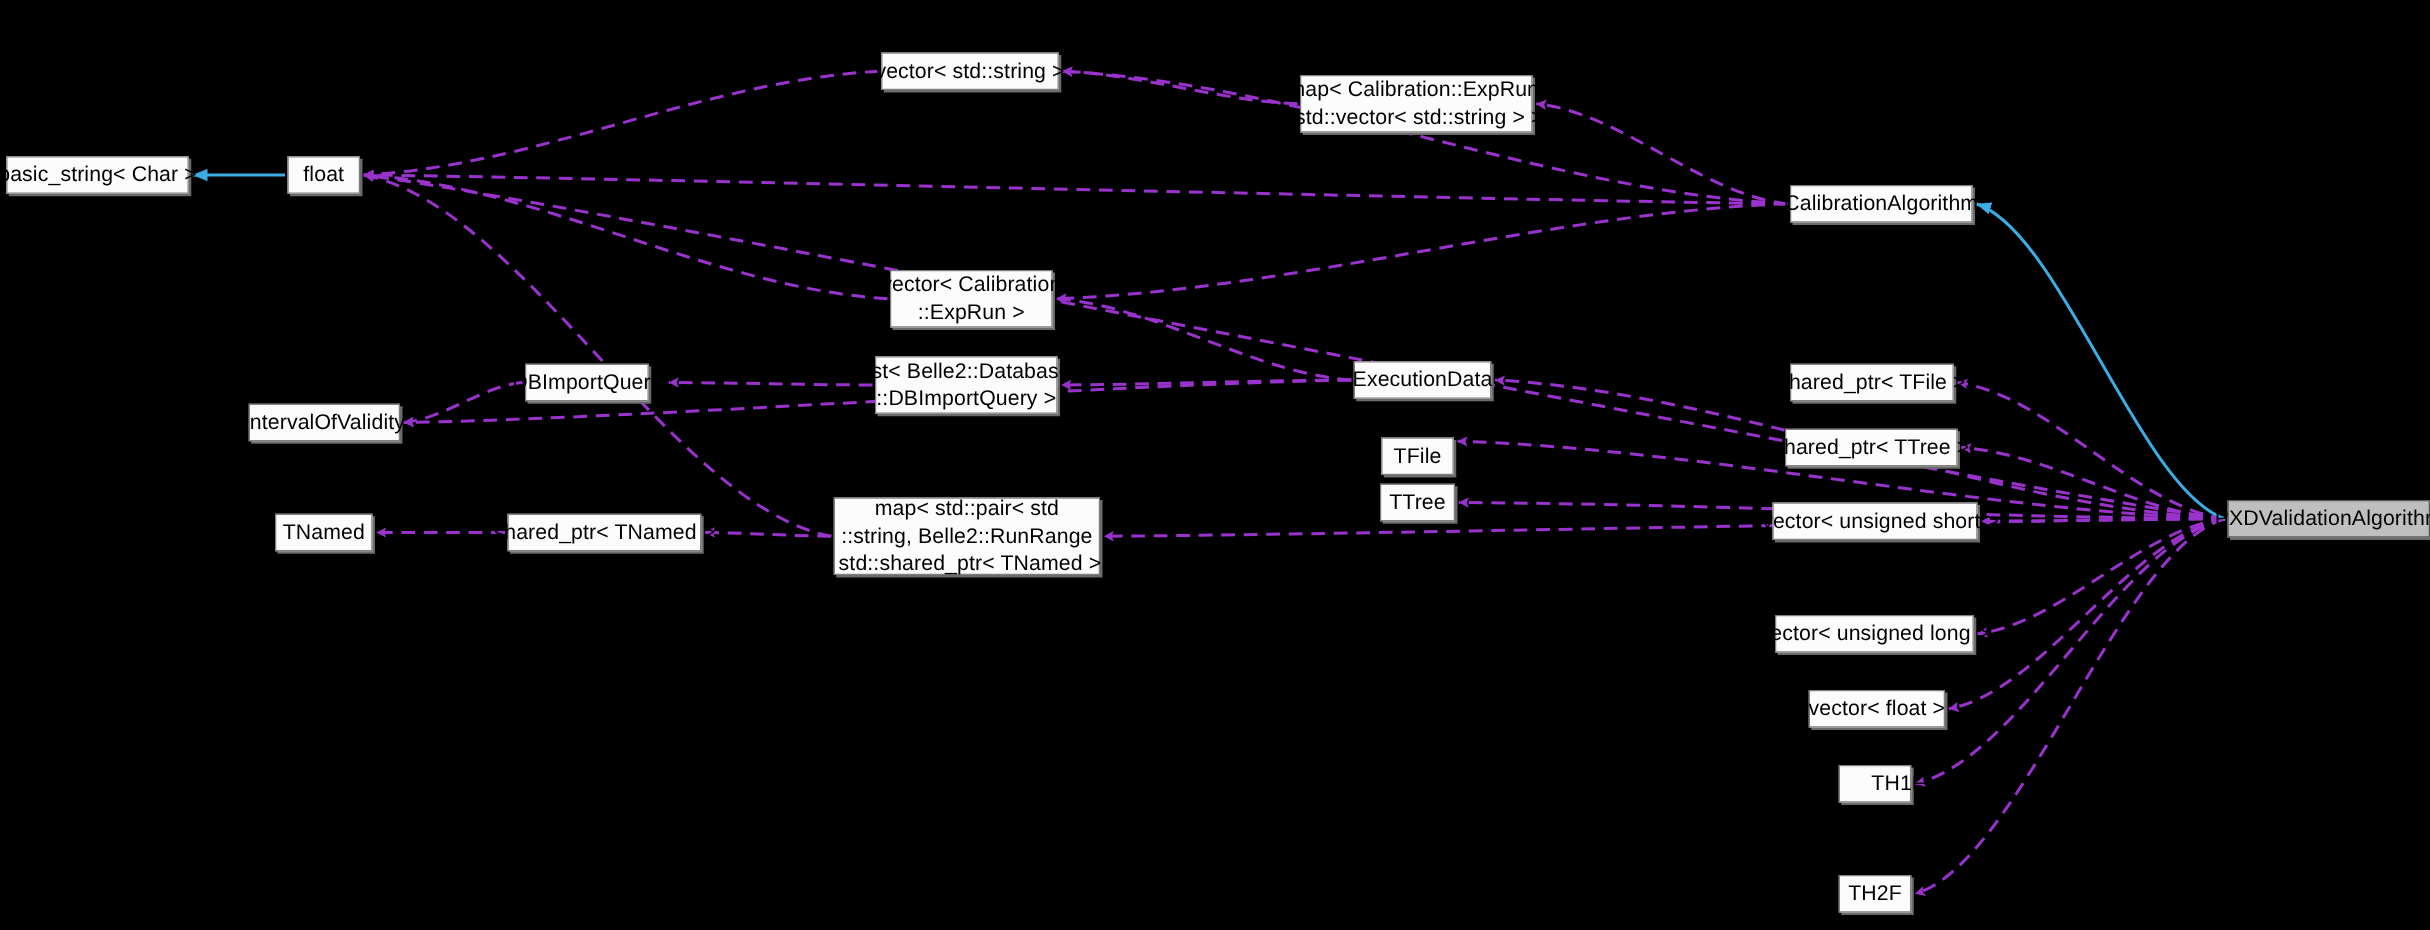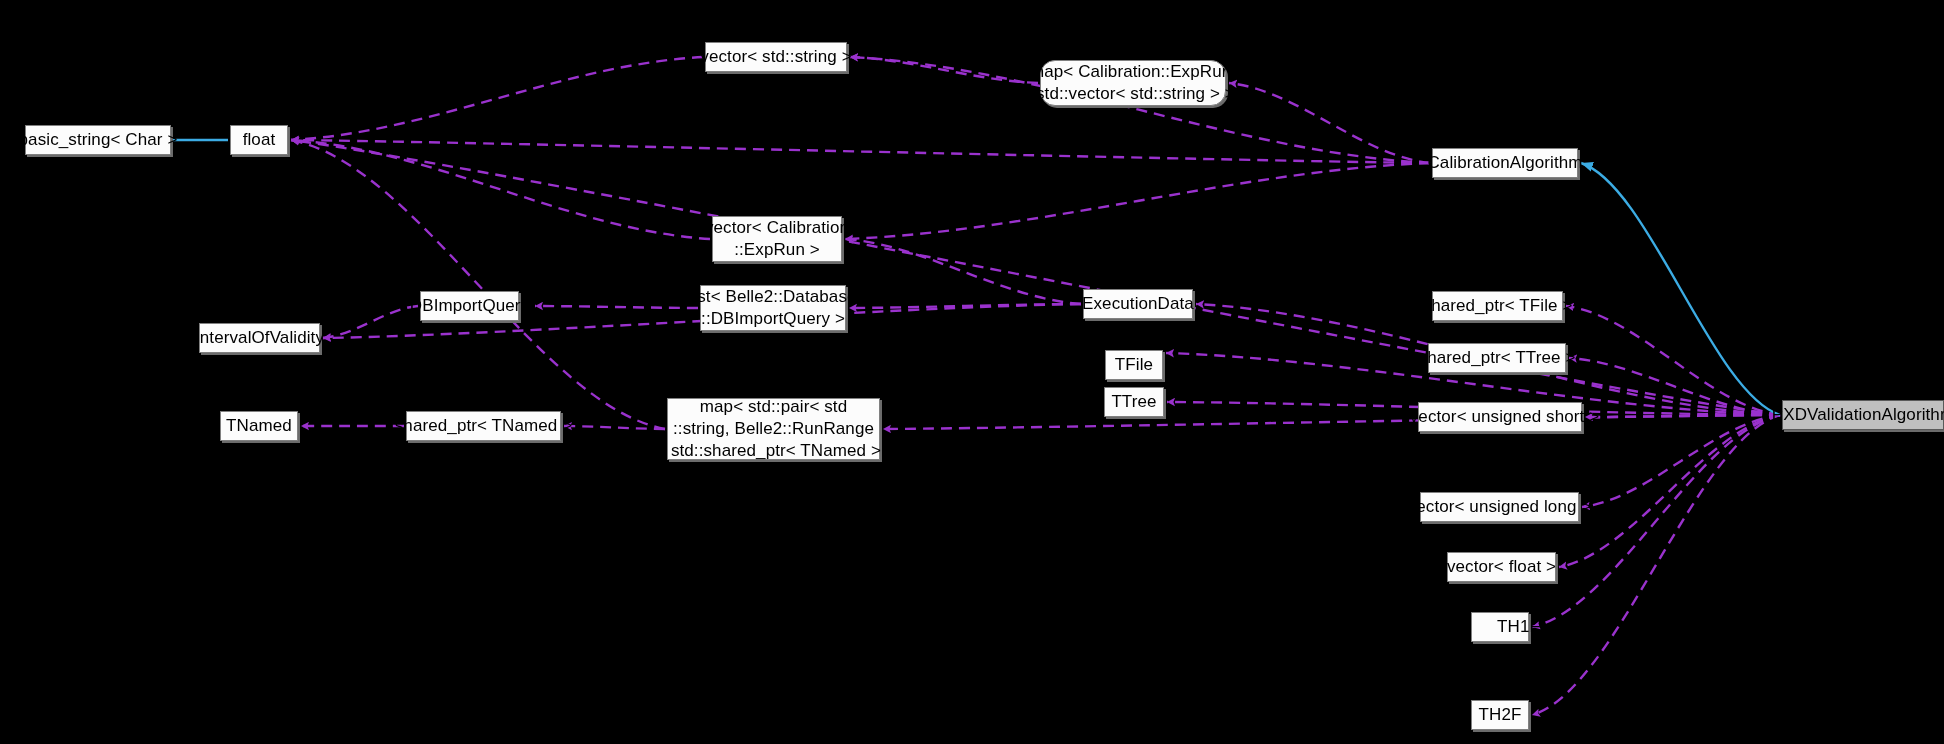--- a/index.html
+++ b/index.html
@@ -89,24 +89,24 @@
         <path d="M404,426 C368.98,426 336.02,426 301,426" marker-end="url(#arrow-usage)"></path>
         <path d="M665,429 C630.66,428.736 598.34,426.264 564,426" marker-end="url(#arrow-usage)"></path>
         <path d="M1780,415 C1590,416.232 1073,427.768 883,429" marker-end="url(#arrow-usage)"></path>
       </g>
     <g id="edges-inherit" fill="none" stroke="#3cace4" stroke-width="2.4">
         <path d="M228,140 C202.84,140 179.16,140 154,140" marker-end="url(#arrow-inherit)"></path>
         <path d="M1780,415 C1712.34,392.824 1648.66,185.176 1581,163" marker-end="url(#arrow-inherit)"></path>
       </g>
   </svg>
   <div id="nodes">
-      <div class="node" style="left: 5px; top: 125px; width: 146px; height: 30px; margin-left: 20px;"><span class="node-label">basic_string&lt; Char &gt;</span></div>
+      <div class="node" style="left: 5px; top: 125px; width: 146px; height: 30px;"><span class="node-label">basic_string&lt; Char &gt;</span></div>
       <div class="node" style="left: 230px; top: 125px; width: 58px; height: 30px;"><span class="node-label">float</span></div>
       <div class="node" style="left: 705px; top: 42px; width: 142px; height: 30px;"><span class="node-label">vector&lt; std::string &gt;</span></div>
-      <div class="node" style="left: 1040px; top: 60px; width: 186px; height: 46px; border-radius: 15px;"><span class="node-label">map&lt; Calibration::ExpRun,
+      <div class="node" style="left: 1040px; top: 60px; width: 186px; height: 46px;"><span class="node-label">map&lt; Calibration::ExpRun,
  std::vector&lt; std::string &gt; &gt;</span></div>
       <div class="node" style="left: 1432px; top: 148px; width: 146px; height: 30px;"><span class="node-label">CalibrationAlgorithm</span></div>
       <div class="node" style="left: 712px; top: 216px; width: 130px; height: 46px;"><span class="node-label">vector&lt; Calibration
 ::ExpRun &gt;</span></div>
       <div class="node" style="left: 420px; top: 291px; width: 99px; height: 30px;"><span class="node-label">DBImportQuery</span></div>
       <div class="node" style="left: 700px; top: 285px; width: 146px; height: 46px;"><span class="node-label">list&lt; Belle2::Database
 ::DBImportQuery &gt;</span></div>
       <div class="node" style="left: 199px; top: 323px; width: 121px; height: 30px;"><span class="node-label">IntervalOfValidity</span></div>
       <div class="node" style="left: 1083px; top: 289px; width: 110px; height: 30px; text-align: center;"><span class="node-label">ExecutionData</span></div>
       <div class="node" style="left: 1105px; top: 350px; width: 58px; height: 30px;"><span class="node-label">TFile</span></div>

